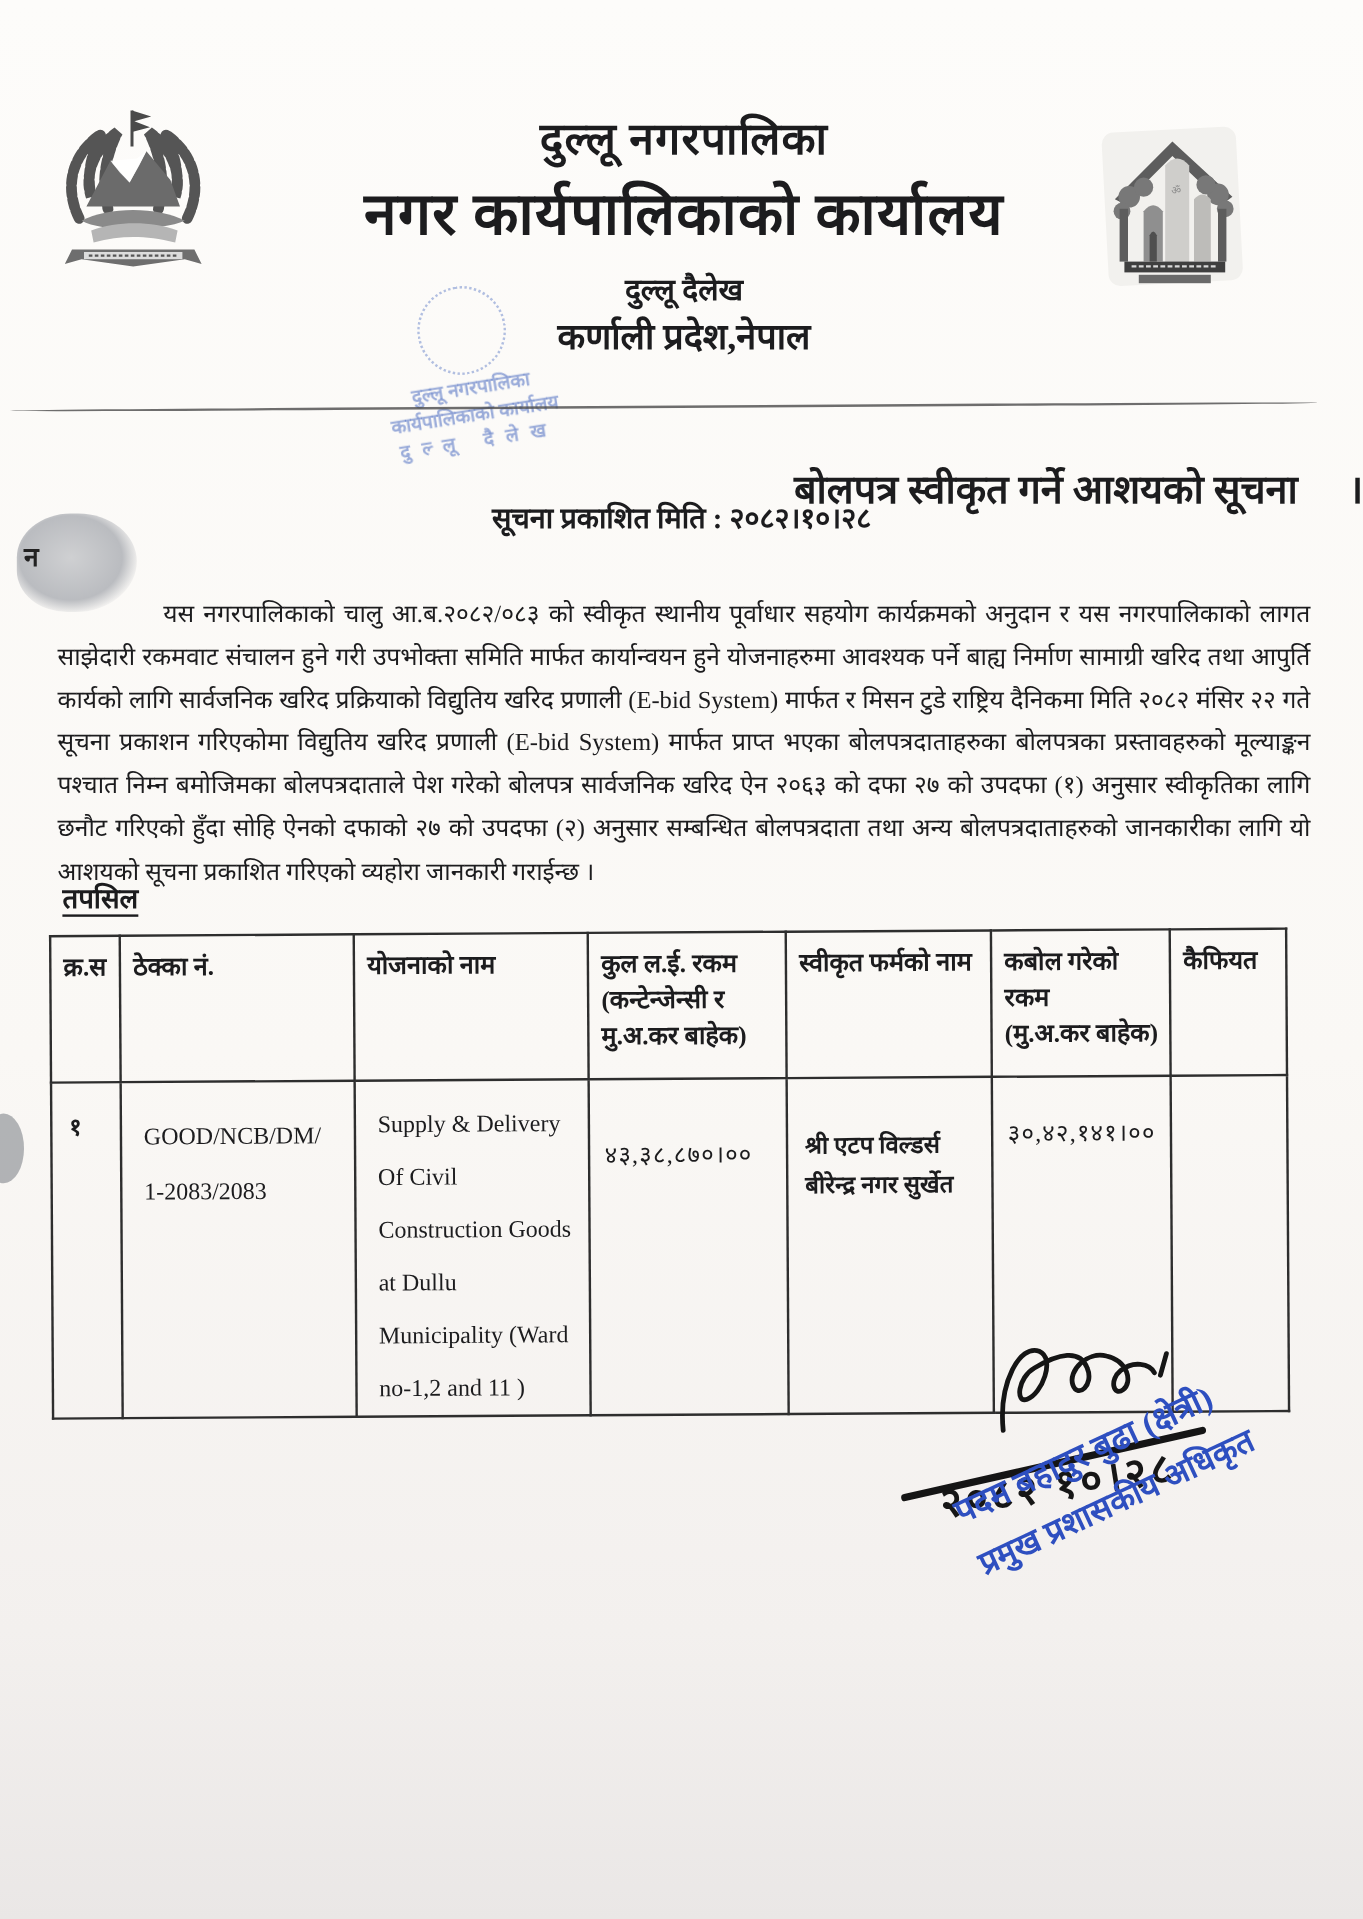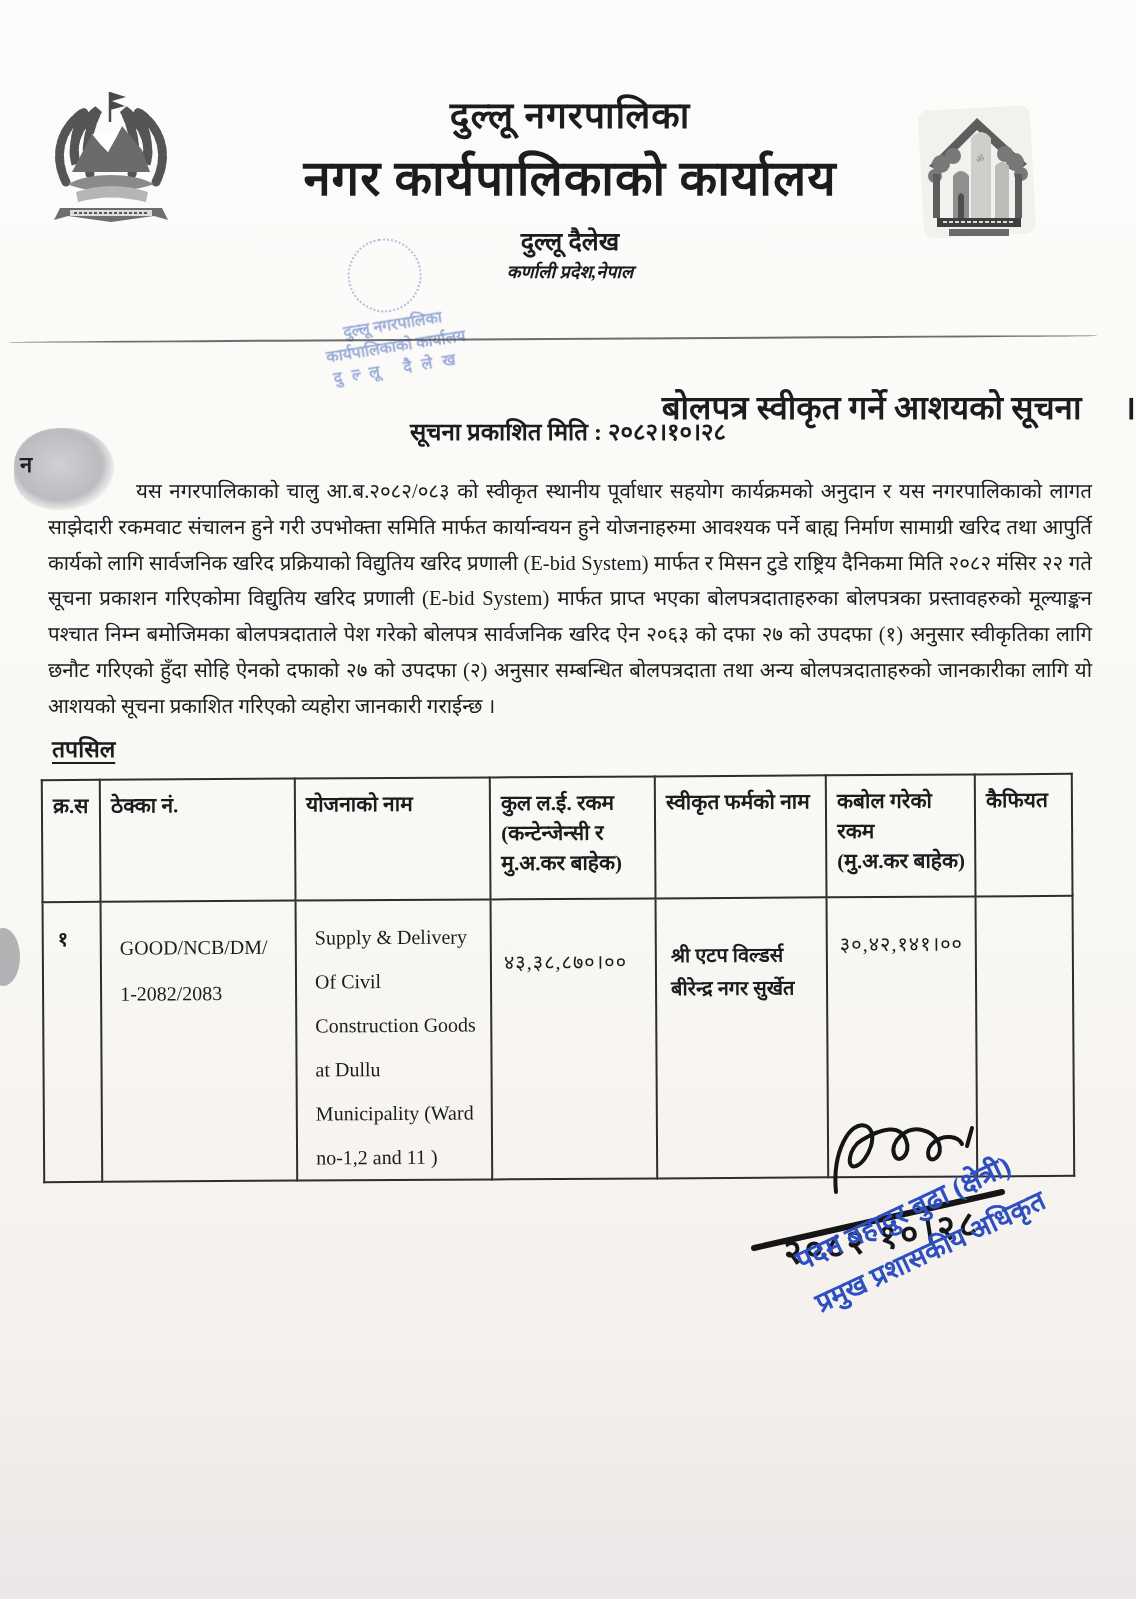--- a/index.html
+++ b/index.html
@@ -13,42 +13,42 @@
     position:relative;
     width:1136px; height:1599px;
     overflow:hidden;
     background: linear-gradient(to bottom, #fdfcfa 0%, #faf8f5 55%, #f3f0ee 85%, #eae7e6 100%);
   }
   
   .hdr-center { position:absolute; left:180px; top:88px; width:780px; text-align:center; }
   .hdr-muni   { font-size:37px; font-weight:bold; letter-spacing:1px; }
   .hdr-office { font-size:49px; font-weight:bold; margin-top:4px; letter-spacing:1px; }
   .hdr-place  { font-size:25px; font-weight:bold; margin-top:14px; }
-  .hdr-prov   { font-size:18px; font-weight:bold; margin-top:2px;font-style:italic; }
+  .hdr-prov   { font-size:30px; font-weight:bold; margin-top:2px; }
   .logo { position:absolute; }
   .logo-left  { left:50px;  top:86px;  width:122px; height:158px; }
   .logo-right { left:915px; top:104px; width:124px; height:140px; }
   
   .faint-stamp { position:absolute; left:270px; top:238px; width:240px; color:rgba(88,118,196,0.55);
                  transform:rotate(-9deg); text-align:center; font-weight:bold; pointer-events:none; }
   .faint-stamp .ring { width:74px; height:74px; border:2px dotted rgba(88,118,196,0.45);
                  border-radius:50%; margin:0 auto 2px auto; }
   .faint-stamp .l { font-size:16px; line-height:22px; filter:blur(0.4px); white-space:nowrap; }
   .faint-stamp .l3 { letter-spacing:10px; }
   
   .divider { position:absolute; left:8px; top:338px; width:1090px; height:2px;
              background:#4a4a4a; transform:rotate(-0.35deg); border-radius:50%/100%; opacity:.8; }
   
   .title-row { position:absolute; left:0; top:356px; width:1136px; text-align:right;
                font-size:33px; font-weight:bold;margin-top:28px; }
   .title-danda { display:inline-block; margin-left:42px; }
   .date-line { position:absolute; left:0; top:414px; width:1136px; text-align:center;
                font-size:24px; font-weight:bold; }
   
-  .body-par { position:absolute; left:48px; top:474px; width:1044px;
+  .body-par { position:absolute; left:48px; top:495px; width:1044px;
               font-size:20.5px; line-height:35.8px; text-align:justify; text-indent:88px;
               font-weight:500; }
   
   .tapsil { position:absolute; left:52px; top:732px; font-size:23px; font-weight:bold;
             text-decoration:underline; text-underline-offset:5px; }
   table.main { position:absolute; left:42px; top:776px; width:1030px;
                border-collapse:collapse; transform:rotate(-0.35deg); table-layout:fixed; }
   table.main th, table.main td { border:2px solid #2e2e2e; vertical-align:top; text-align:left; }
   table.main th { font-size:21px; font-weight:bold; padding:10px 8px 8px 10px; height:122px; line-height:30px; }
   table.main td { height:196px; font-size:20px; }
@@ -178,21 +178,21 @@
       <th><span>योजनाको नाम</span></th>
       <th><span>कुल ल.ई. रकम</span> <span>(कन्टेन्जेन्सी र मु.अ.कर बाहेक)</span></th>
       <th><span>स्वीकृत फर्मको नाम</span></th>
       <th><span>कबोल गरेको रकम</span><br><span>(मु.अ.कर बाहेक)</span></th>
       <th><span>कैफियत</span></th>
     </tr>
     <tr>
       <td class="sn">१</td>
       <td class="con">
         <span>GOOD/NCB/DM/</span><br>
-        <span>1-2082/2083</span>
+        <span>1-2083/2083</span>
       </td>
       <td class="pro">Supply &amp; Delivery Of Civil Construction Goods at Dullu Municipality (Ward no-1,2 and 11 )</td>
       <td class="est">४३,३८,८७०।००</td>
       <td class="frm">श्री एटप विल्डर्स बीरेन्द्र नगर सुर्खेत</td>
       <td class="quo">३०,४२,१४१।००</td>
       <td class="rem"></td>
     </tr>
   </tbody>
     </table>
 

